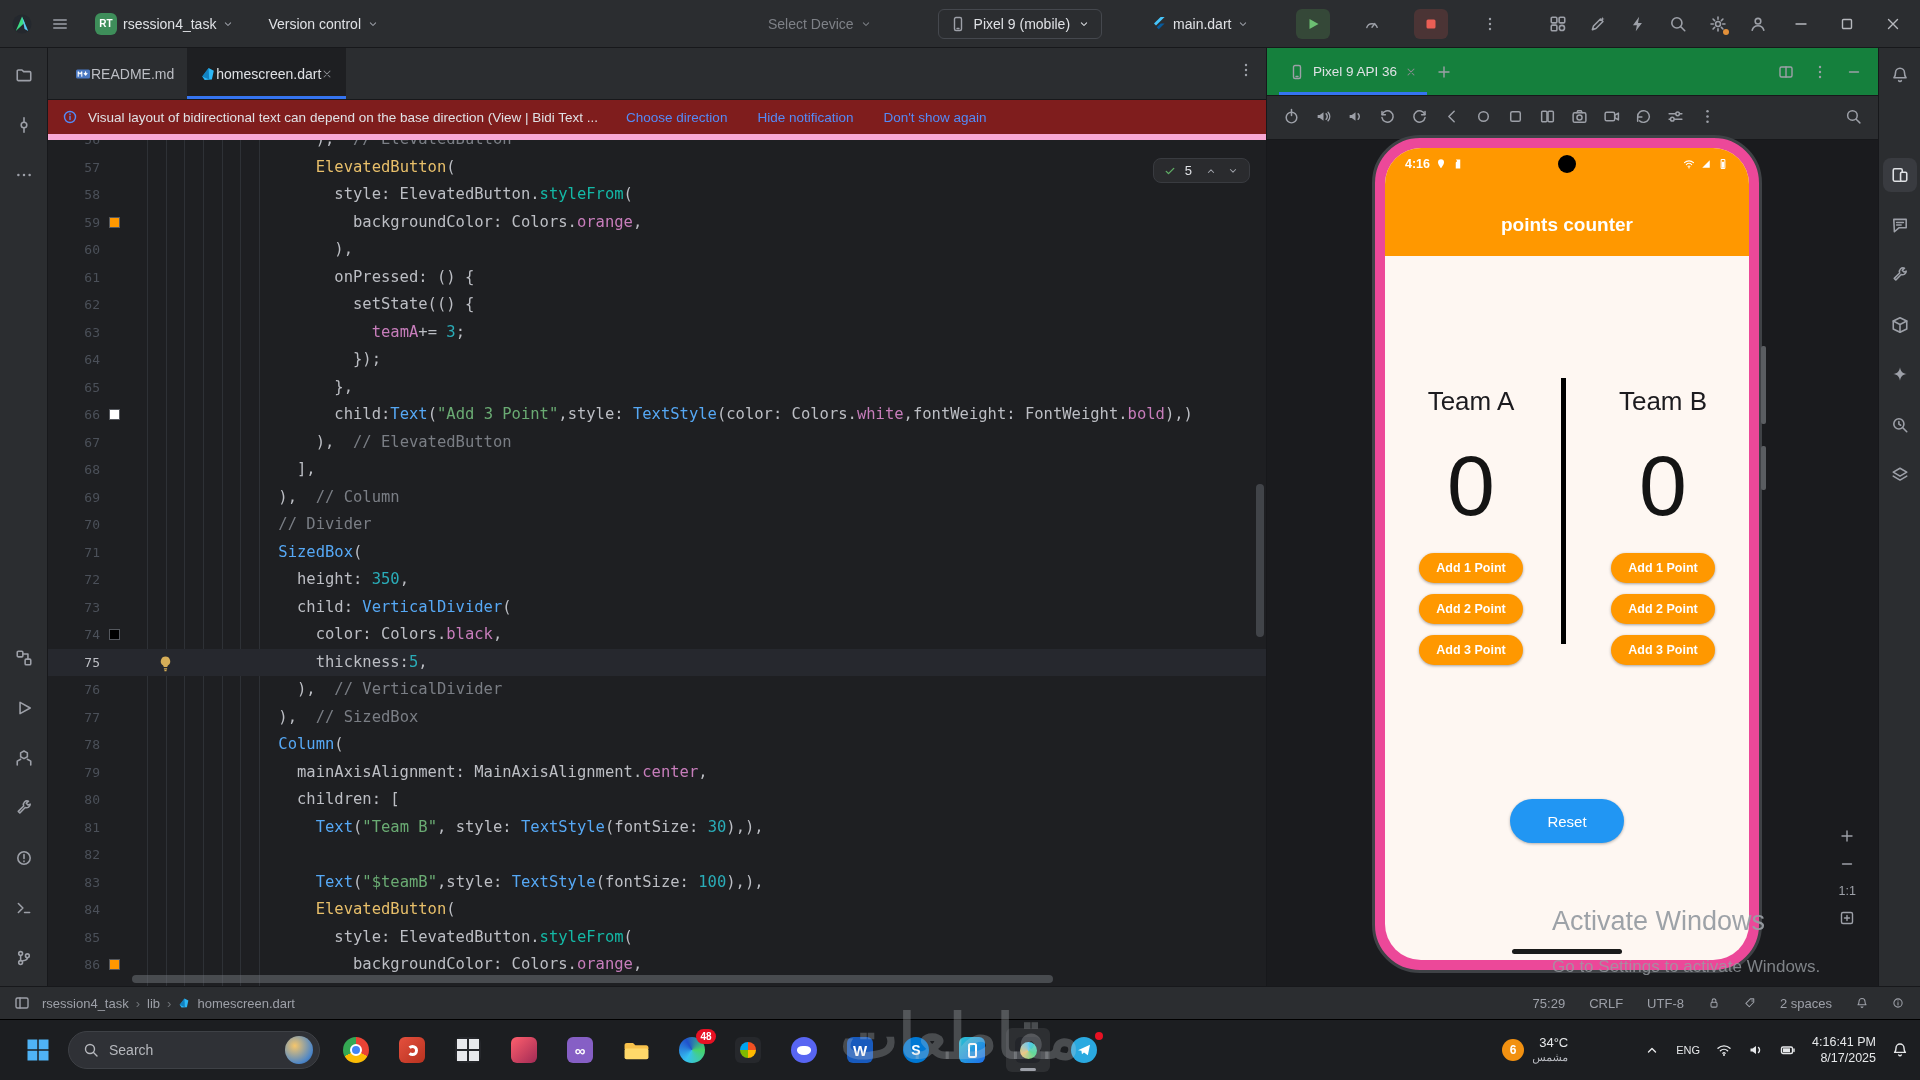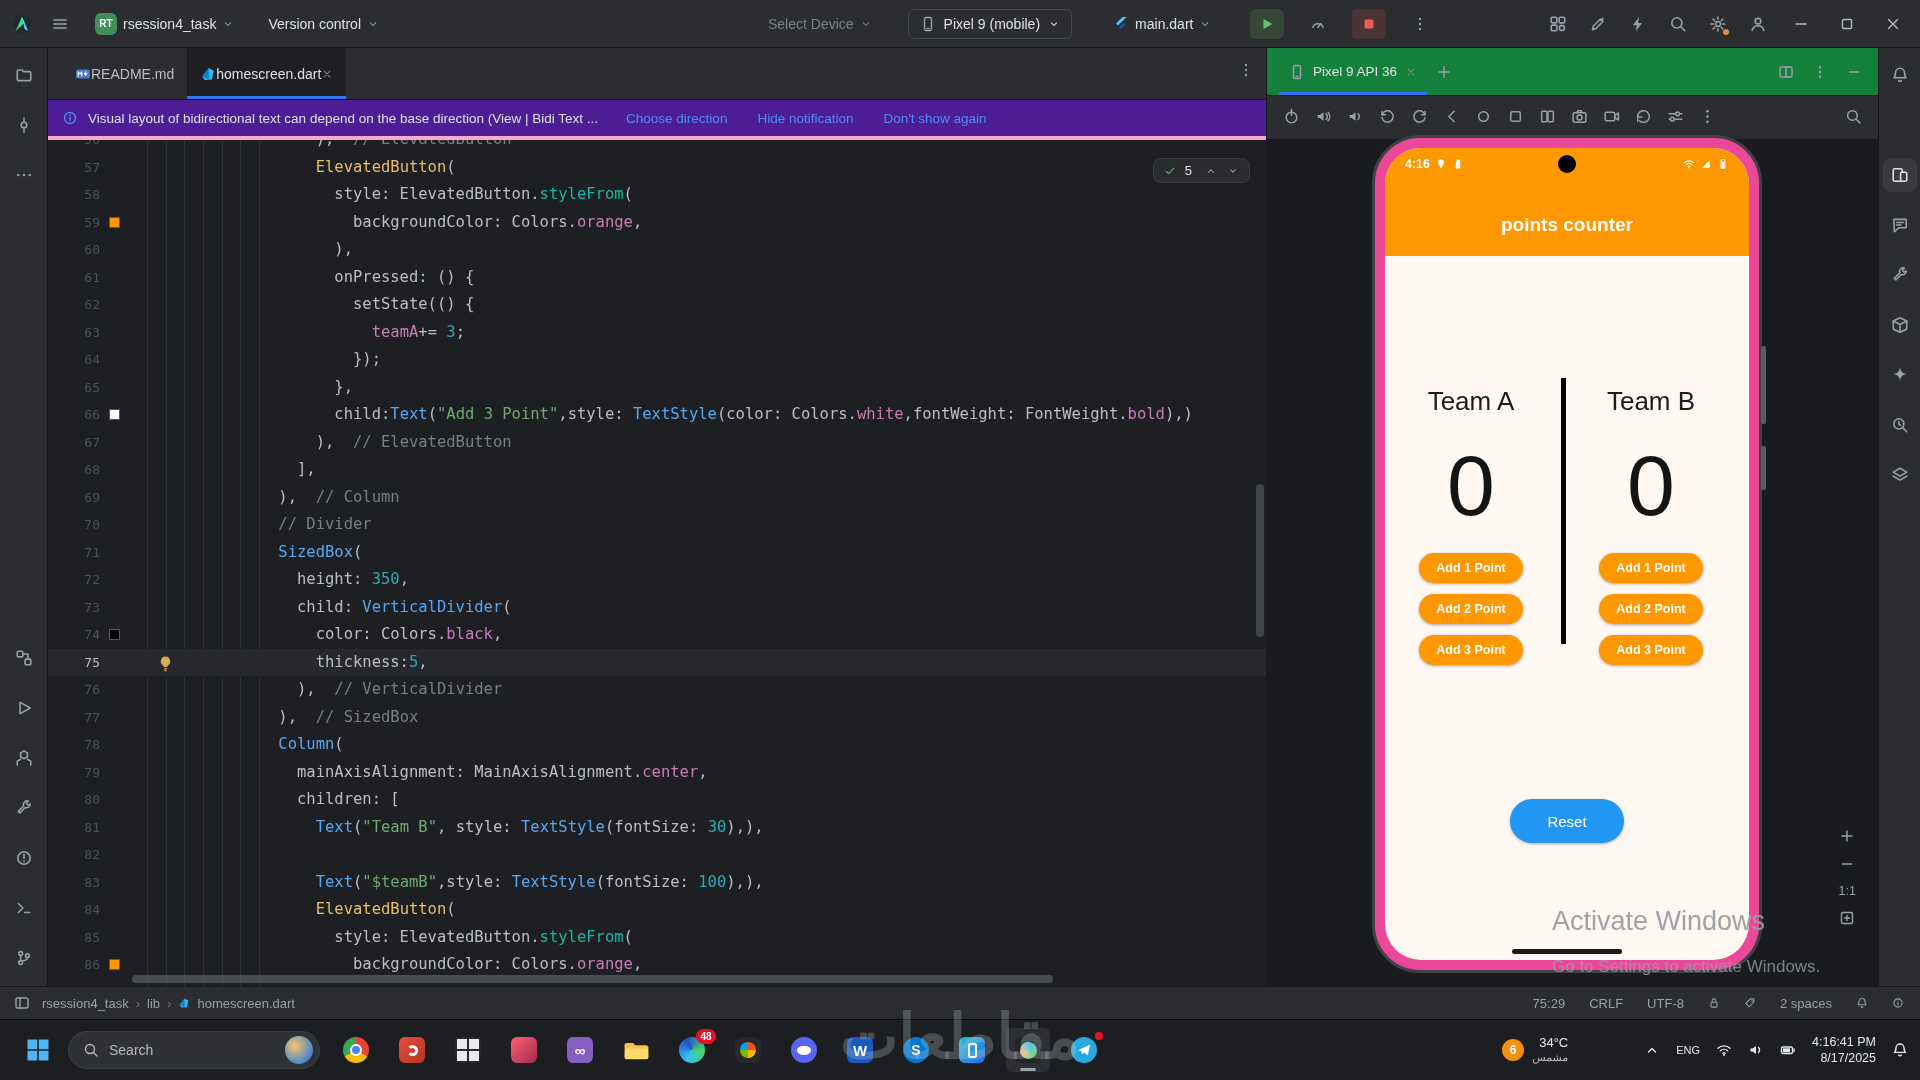--- a/index.html
+++ b/index.html
@@ -11,21 +11,21 @@
   .ic-sm{width:12px;height:12px}.ic-lg{width:18px;height:18px}.ic-xl{width:24px;height:24px}
 
   
   .titlebar{position:absolute;top:0;left:0;right:0;height:48px;background:#2b2d30;
     border-bottom:1px solid #17181b;display:flex;align-items:center;z-index:10}
   .tb-left{display:flex;align-items:center;gap:6px;padding-left:10px}
   .tb-btn{display:flex;align-items:center;gap:6px;height:32px;padding:0 9px;border-radius:6px;color:#dfe1e5}
   .tb-btn .ic{color:#9da0a8}
   .avatar-chip{width:22px;height:22px;border-radius:6px;background:#3e8e5a;color:#fff;
     font-size:10px;font-weight:bold;display:flex;align-items:center;justify-content:center}
-  .tb-center{position:absolute;left:768px;top:0;height:48px;display:flex;align-items:center;gap:18px}
+  .tb-center{position:absolute;left:768px;top:0;height:48px;display:flex;align-items:center;gap:26px}
   .dim-label{color:#7e8187;display:flex;gap:6px;align-items:center}
   .device-pill{display:flex;align-items:center;gap:8px;height:30px;padding:0 11px;border:1px solid #45484e;border-radius:6px}
   .run-box{width:34px;height:30px;border-radius:6px;display:flex;align-items:center;justify-content:center}
   .run-green{background:rgba(92,167,86,.22);color:#6cbf72}
   .stop-red{background:rgba(219,88,78,.18);color:#eb5e55}
   .tb-right{position:absolute;right:4px;top:0;height:48px;display:flex;align-items:center}
   .tb-icn{width:40px;height:40px;display:flex;align-items:center;justify-content:center;color:#9da0a8;position:relative}
   .win-ctl{width:46px;height:48px;display:flex;align-items:center;justify-content:center;color:#b6b8bd}
   .gear-dot{position:absolute;right:9px;bottom:9px;width:6px;height:6px;border-radius:50%;background:#e2903a}
 
@@ -37,21 +37,21 @@
   .strip-item.sel{background:#393b40;color:#dfe1e5}
 
   
   .editor{position:absolute;left:48px;top:48px;width:1218px;bottom:94px;background:#1e1f22}
   .ed-tabs{position:relative;height:52px;background:#2b2d30;border-bottom:1px solid #17181b;
     display:flex;align-items:stretch;padding-left:14px}
   .ed-tab{display:flex;align-items:center;gap:0;padding:0 13px;color:#bcbec4;border-bottom:3px solid transparent;padding-top:3px}
   .ed-tab.active{color:#dfe1e5;border-bottom-color:#3574f0;background:#1e1f22}
   .ed-tab .tab-x{color:#8a8d92}
   .ed-tabs .tabs-kebab{position:absolute;right:12px;top:14px;color:#9da0a8}
-  .ed-banner{height:40px;background:#4c1d95;border-bottom:4px solid #f9a8d4;display:flex;align-items:center;
+  .ed-banner{height:40px;background:#7f1d1d;border-bottom:6px solid #f9a8d4;display:flex;align-items:center;
     padding:0 14px;gap:10px;font-size:13.5px;color:#dfe1e5}
   .ed-banner .links{display:flex;gap:30px;margin-left:18px}
   .ed-banner a{color:#548af7;text-decoration:none}
   .ed-code{position:absolute;top:92px;left:0;right:0;bottom:0;overflow:hidden;font-family:"DejaVu Sans Mono",monospace}
   .guides{position:absolute;top:0;bottom:0;left:99px;width:116px;z-index:0;
     background:repeating-linear-gradient(to right,#2e3136 0 1px,transparent 1px 18.67px)}
   .rows{position:absolute;top:-14px;left:0;right:0;z-index:1}
   .row{display:flex;height:27.5px;position:relative}
   .row.cur{background:#26282e}
   .ln{width:58px;flex:none;text-align:right;padding-right:6px;color:#4b5059;font-size:13px;line-height:27.5px}
@@ -89,21 +89,21 @@
   .p-screen{position:absolute;left:10px;top:10px;width:364px;height:812px;border-radius:36px;overflow:hidden;background:#fef7f2}
   .p-header{height:108px;background:#ff9800;position:relative}
   .p-status{display:flex;align-items:center;height:32px;padding:0 20px;color:#fff;font-size:12.5px;font-weight:bold;gap:5px}
   .p-status .sp{flex:1}
   .p-status .ic{color:#fff}
   .p-punch{position:absolute;left:50%;top:7px;width:18px;height:18px;border-radius:50%;background:#000;transform:translateX(-50%)}
   .p-title{position:absolute;left:0;right:0;top:66px;text-align:center;color:#fff;font-size:19px;font-weight:bold}
   .p-body{position:relative;height:704px}
   .p-divider{position:absolute;left:176px;top:122px;width:5px;height:266px;background:#000}
   .team-col{position:absolute;top:0;width:140px;height:100%;text-align:center}
-  .team-col.a{left:16px}.team-col.b{left:196px}
+  .team-col.a{left:16px}.team-col.b{left:208px}
   .t-name{position:absolute;top:130px;width:100%;font-size:26px;color:#1c1b1f}
   .t-score{position:absolute;top:182px;width:100%;font-size:86px;font-weight:300;line-height:1.1;color:#141414}
   .t-btns{position:absolute;top:297px;width:100%;display:flex;flex-direction:column;align-items:center;gap:11px}
   .p-add-btn{width:104px;height:30px;border:none;border-radius:15px;background:#ff9800;color:#fff;
     font-size:12.5px;font-weight:bold;box-shadow:0 1px 3px rgba(0,0,0,.35);font-family:"Liberation Sans",sans-serif}
   .p-reset{position:absolute;left:50%;top:543px;transform:translateX(-50%);width:114px;height:44px;border:none;
     border-radius:22px;background:#2196f3;color:#fff;font-size:15px;box-shadow:0 1px 3px rgba(0,0,0,.3);font-family:"Liberation Sans",sans-serif}
   .p-homebar{position:absolute;left:50%;top:693px;transform:translateX(-50%);width:110px;height:5px;border-radius:3px;background:#1a1a1a}
 
   
@@ -185,21 +185,21 @@
 
     <div class="tb-center">
       <div class="dim-label">
         <span>Select Device</span>
         <span class="ic ic-sm">
             <svg viewBox="0 0 16 16" fill="none" stroke="currentColor" stroke-width="1.4" stroke-linecap="round" stroke-linejoin="round">
               <path d="M4.5 6.5L8 10l3.5-3.5"></path>
             </svg>
           </span>
       </div>
-      <div class="device-pill" style="margin-left:18px">
+      <div class="device-pill" style="margin-left:40px">
         <span class="ic" style="color:#9da0a8">
             <svg viewBox="0 0 16 16" fill="none" stroke="currentColor" stroke-width="1.4" stroke-linecap="round" stroke-linejoin="round">
               <rect x="4.5" y="1.5" width="7" height="13" rx="1.5"></rect>
               <path d="M7 12.5h2"></path>
             </svg>
           </span>
         <span>Pixel 9 (mobile)</span>
         <span class="ic ic-sm">
             <svg viewBox="0 0 16 16" fill="none" stroke="currentColor" stroke-width="1.4" stroke-linecap="round" stroke-linejoin="round">
               <path d="M4.5 6.5L8 10l3.5-3.5"></path>

